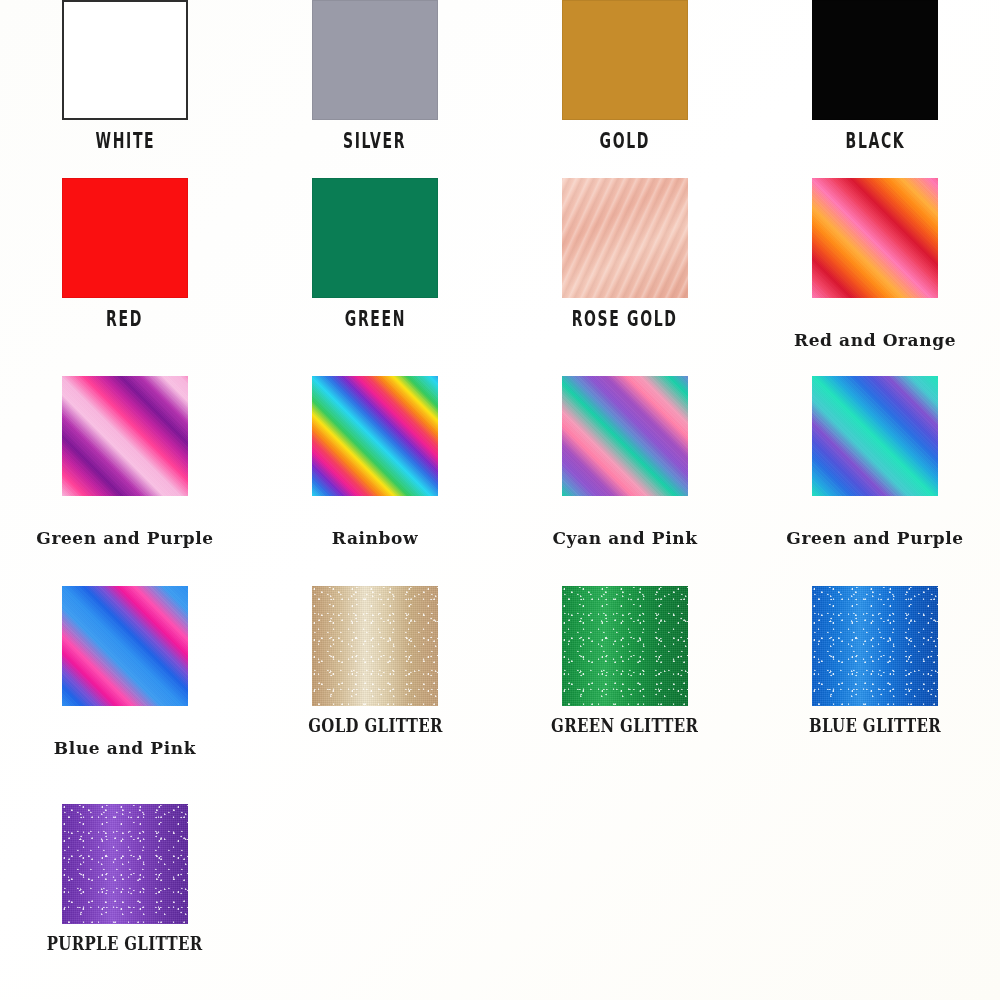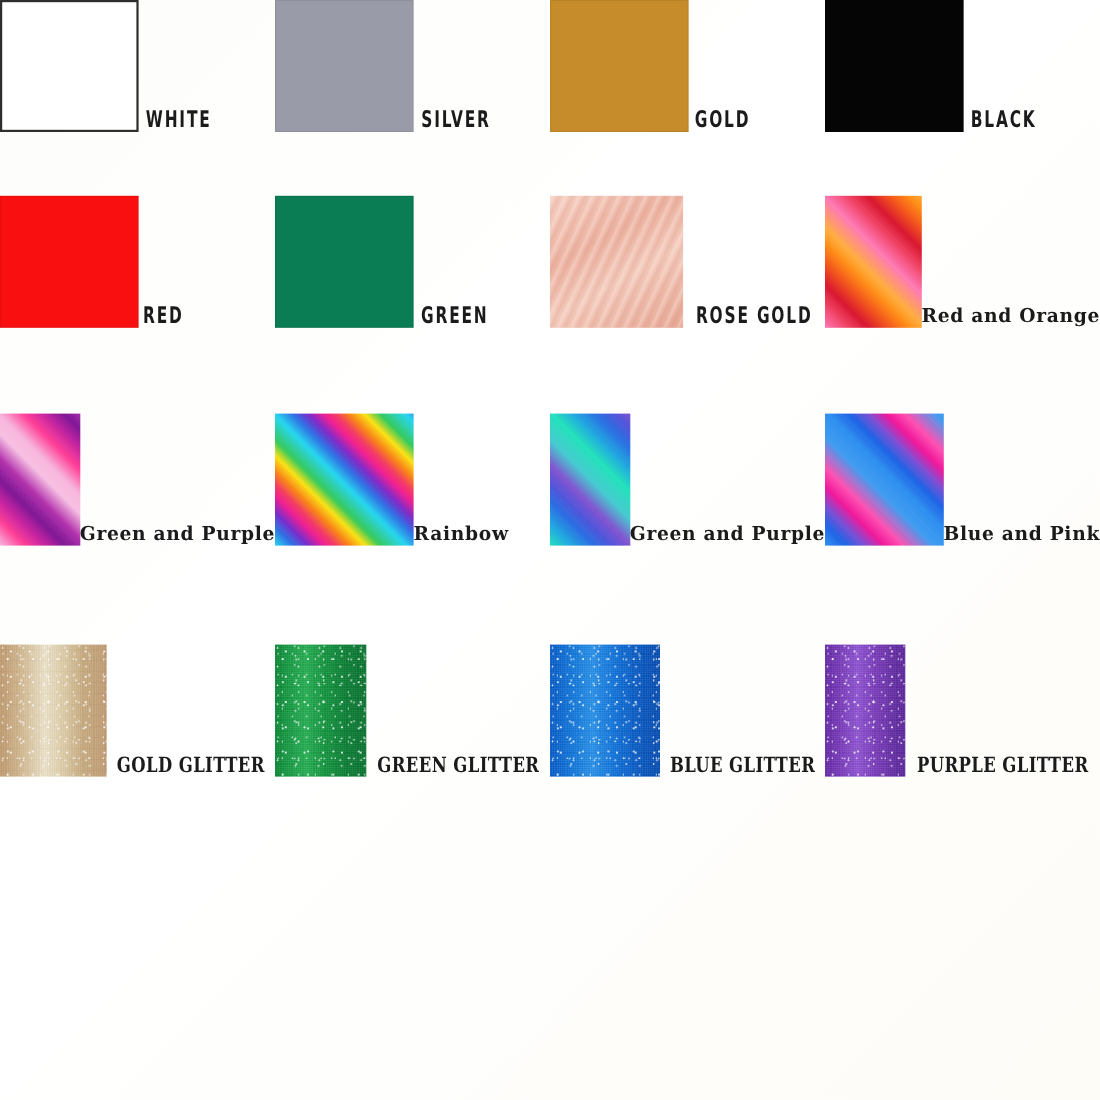--- a/index.html
+++ b/index.html
@@ -30,22 +30,22 @@
     display: grid;
     grid-template-columns: repeat(4, 250px);
     grid-template-rows: 178px 198px 210px 218px 196px;
     align-items: start;
     justify-items: center;
   }
 
   .cell {
     width: 250px;
     display: flex;
-    flex-direction: row;
-    align-items: flex-end;
+    flex-direction: column;
+    align-items: center;
   }
 
   .swatch-wrap {
     position: relative;
     width: 126px;
     height: 120px;
   }
 
   .swatch {
     position: absolute;
@@ -217,20 +217,28 @@
       <div class="cell">
         <div class="swatch-wrap">
           <div class="swatch sw-gradient" style="background: repeating-linear-gradient(45deg, rgb(39, 214, 240) 0px, rgb(47, 111, 228) 12px, rgb(122, 43, 201) 22px, rgb(239, 31, 146) 32px, rgb(244, 63, 94) 40px, rgb(249, 131, 24) 48px, rgb(251, 226, 21) 58px, rgb(53, 201, 92) 68px, rgb(39, 214, 240) 84px);">
             <div class="noise"></div>
           </div>
         </div>
         <div class="label mixed">Rainbow</div>
       </div>
       <div class="cell">
         <div class="swatch-wrap">
+          <div class="swatch sw-gradient" style="background: repeating-linear-gradient(45deg, rgb(25, 207, 166) 0px, rgb(95, 143, 208) 12px, rgb(139, 85, 207) 24px, rgb(160, 79, 192) 36px, rgb(255, 127, 168) 50px, rgb(245, 154, 184) 60px, rgb(25, 207, 166) 80px);">
+            <div class="noise"></div>
+          </div>
+        </div>
+        <div class="label mixed">Cyan and Pink</div>
+      </div>
+      <div class="cell">
+        <div class="swatch-wrap">
           <div class="swatch sw-gradient" style="background: repeating-linear-gradient(45deg, rgb(35, 226, 187) 0px, rgb(33, 167, 224) 14px, rgb(42, 110, 226) 28px, rgb(79, 85, 218) 40px, rgb(129, 82, 207) 52px, rgb(70, 201, 207) 68px, rgb(35, 226, 187) 86px);">
             <div class="noise"></div>
           </div>
         </div>
         <div class="label mixed">Green and Purple</div>
       </div>
       <div class="cell">
         <div class="swatch-wrap">
           <div class="swatch sw-gradient" style="background: repeating-linear-gradient(45deg, rgb(47, 143, 240) 0px, rgb(31, 99, 230) 14px, rgb(122, 79, 212) 26px, rgb(240, 24, 154) 38px, rgb(255, 79, 176) 50px, rgb(63, 155, 240) 70px, rgb(47, 143, 240) 86px);">
             <div class="noise"></div>

